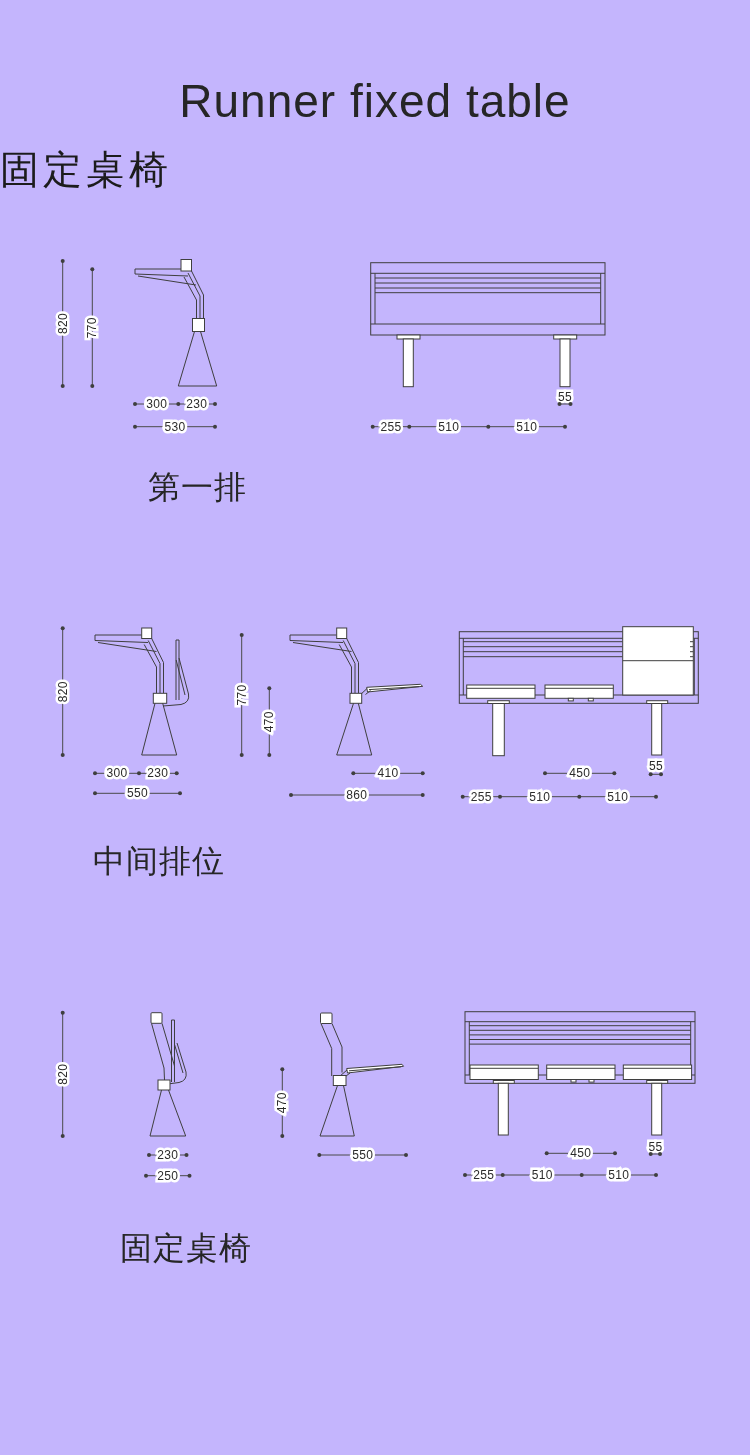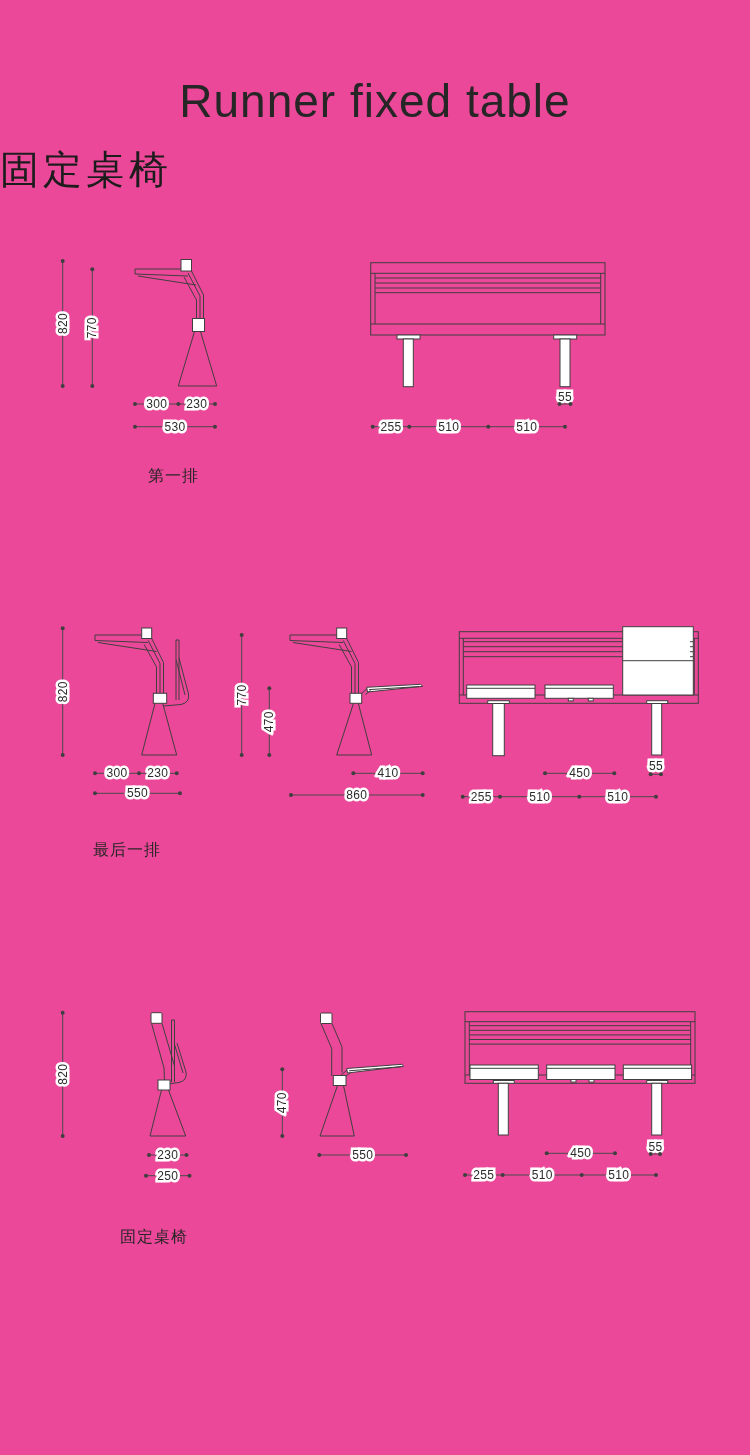--- a/index.html
+++ b/index.html
@@ -1,20 +1,20 @@
 <!DOCTYPE html>
 <html><head>
 <meta charset="utf-8">
 <style>
   *{margin:0;padding:0;box-sizing:border-box}
   html,body{background:#ffffff}
-  .page{position:relative;width:750px;height:1455px;background:#ec4899;font-family:"Liberation Sans",sans-serif;overflow:hidden}
+  .page{position:relative;width:750px;height:1455px;background:#c4b5fd;font-family:"Liberation Sans",sans-serif;overflow:hidden}
   .title{position:absolute;top:74px;left:0;width:100%;text-align:center;font-size:46px;font-weight:300;color:#262626;letter-spacing:1px}
   .subtitle{position:absolute;top:143px;left:0;width:100%;font-size:39px;font-weight:400;color:#1c1c1c;letter-spacing:4px}
-  .row-label{position:absolute;font-size:16px;color:#262626;letter-spacing:1px;white-space:nowrap}
+  .row-label{position:absolute;font-size:32px;color:#262626;letter-spacing:1px;white-space:nowrap}
   svg.canvas{position:absolute;left:0;top:0}
   .ln{stroke:#3f3f3f;stroke-width:1;fill:none}
   .fw{stroke:#3f3f3f;stroke-width:1;fill:#ffffff}
   .dl{stroke:#4a4a4a;stroke-width:1;fill:none}
   .dot{fill:#3f3f3f;stroke:none}
   text.dim{font-family:"Liberation Sans",sans-serif;font-size:12px;fill:#2b2b2b;text-anchor:middle;stroke:#ffffff;stroke-width:5px;paint-order:stroke;letter-spacing:.3px}
 </style>
 </head>
 <body>
 
@@ -241,16 +241,16 @@
         <circle class="dot" cx="502.7" cy="1175" r="2"></circle>
         <circle class="dot" cx="581.7" cy="1175" r="2"></circle>
         <circle class="dot" cx="656" cy="1175" r="2"></circle>
       <text class="dim" x="483.8" y="1179">255</text>
       <text class="dim" x="542.2" y="1179">510</text>
       <text class="dim" x="618.8" y="1179">510</text>
     </g>
   </svg>
 
   <div class="row-label" style="left:148px;top:466px">第一排</div>
-  <div class="row-label" style="left:93px;top:840px">最后一排</div>
+  <div class="row-label" style="left:93px;top:840px">中间排位</div>
   <div class="row-label" style="left:120px;top:1227px">固定桌椅</div>
 
 </div>
 
 </body></html>

